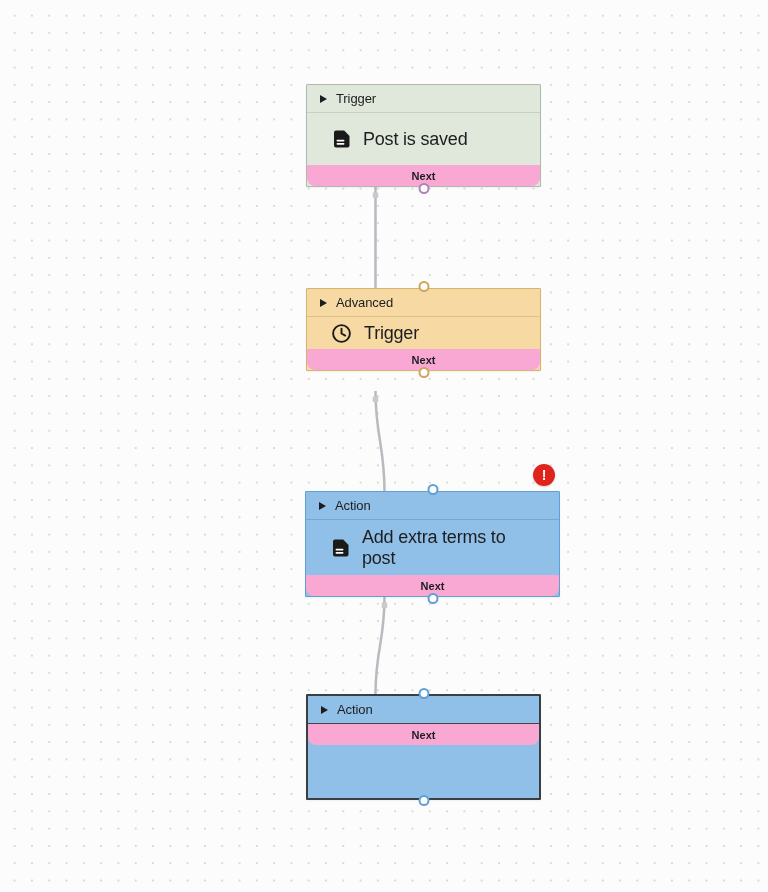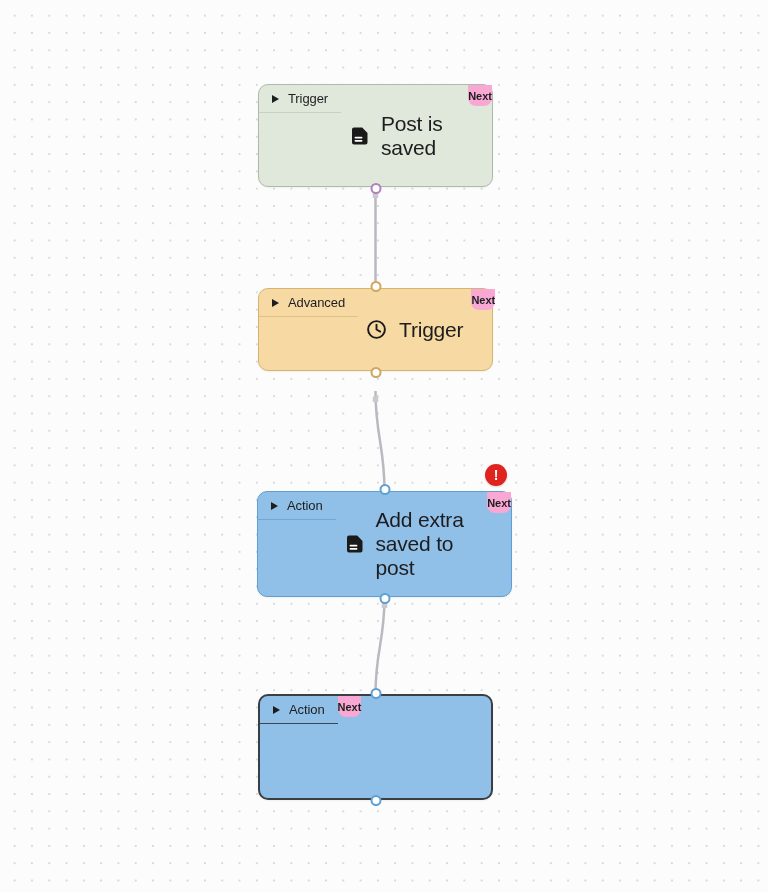--- a/index.html
+++ b/index.html
@@ -11,47 +11,48 @@
     background-color:#fcfcfc;
     background-image: radial-gradient(circle, #d9d9d9 1.15px, rgba(217,217,217,0) 1.45px);
     background-size:17.3px 17.3px;
     background-position:6px 7px;
   }
 
   .edges { position:absolute; left:0; top:0; z-index:1; }
 
   .node {
     position:absolute; z-index:2;
-    display:flex; flex-direction:row;
-    border-radius:10px;
+    display:flex; flex-direction:column;
+    border-radius:1px;
     background:var(--fill);
     border:1px solid var(--border);
     box-shadow:0 1px 2px rgba(0,0,0,0.05);
+    margin-left:48px;
   }
   .node.selected { border:2px solid #3a3f44; }
 
   .node-header {
     display:flex; align-items:center; gap:9px;
     height:28px; padding:0 13px;
     border-bottom:1px solid var(--separator);
     border-radius:9px 9px 0 0;
     font-size:13px; font-weight:500; letter-spacing:-0.1px;
     cursor:pointer;
   }
   .disclosure {
     width:0; height:0;
     border-left:7px solid #1d1d1f;
     border-top:4.5px solid transparent;
     border-bottom:4.5px solid transparent;
   }
 
   .node-body {
     flex:1; display:flex; align-items:center; gap:12px;
-    padding:0 8px;
-    font-size:21px; letter-spacing:-0.2px;
+    padding:0 24px;
+    font-size:18px; letter-spacing:-0.2px;
   }
   .node-icon { display:flex; align-items:center; }
   .node-icon svg { display:block; }
 
   .node-footer {
     height:21px; background:#f9a8d4;
     border-radius:0 0 8px 8px;
     display:flex; align-items:center; justify-content:center;
     font-size:11px; font-weight:600;
   }
@@ -138,21 +139,21 @@
       <span>Action</span>
     </div>
     <div class="node-body">
       <span class="node-icon">
         <svg width="20" height="20" viewBox="0 0 20 20">
           <path d="M5 1.5h8.2L18.5 7v9.5a2 2 0 0 1-2 2h-11.5a2 2 0 0 1-2-2V3.5a2 2 0 0 1 2-2z" fill="#1a1a1a"></path>
           <line x1="6.4" y1="11.6" x2="12.6" y2="11.6" stroke="#ffffff" stroke-width="1.7" stroke-linecap="round"></line>
           <line x1="6.4" y1="14.8" x2="12.6" y2="14.8" stroke="#ffffff" stroke-width="1.7" stroke-linecap="round"></line>
         </svg>
       </span>
-      <span>Add extra saved to post</span>
+      <span>Add extra terms to post</span>
     </div>
     <div class="node-footer">
       <span>Next</span>
     </div>
     <span class="port in"></span>
     <span class="port out"></span>
   </div>
 
   <div class="node selected" style="left: 258px; top: 694px; width: 235px; height: 106px; --fill: #90c0e8; --border: #3a3f44; --separator: #41464b; --port: #5f9fd4;">
     <div class="node-header">

